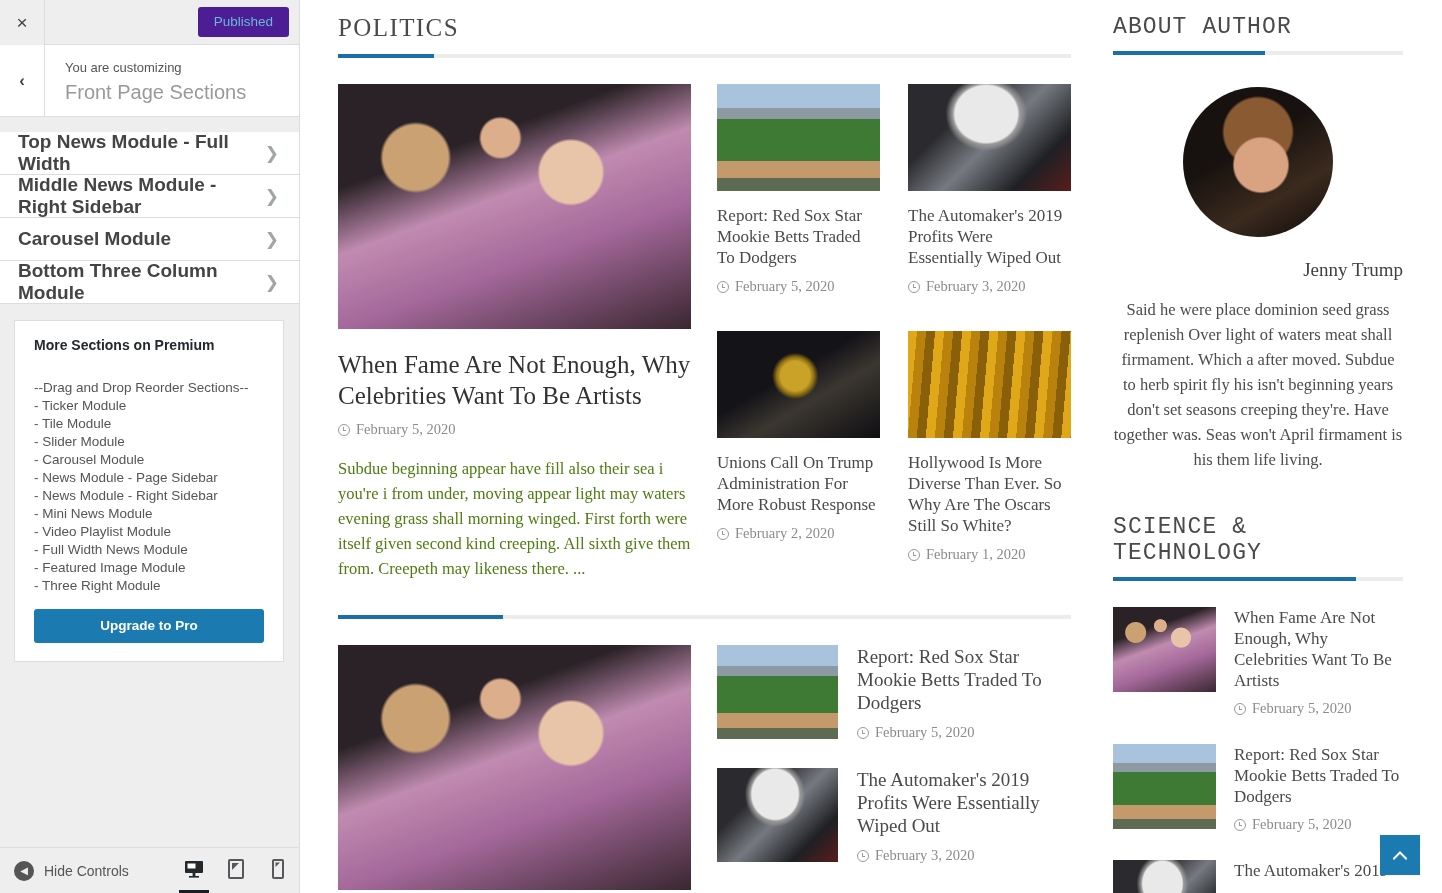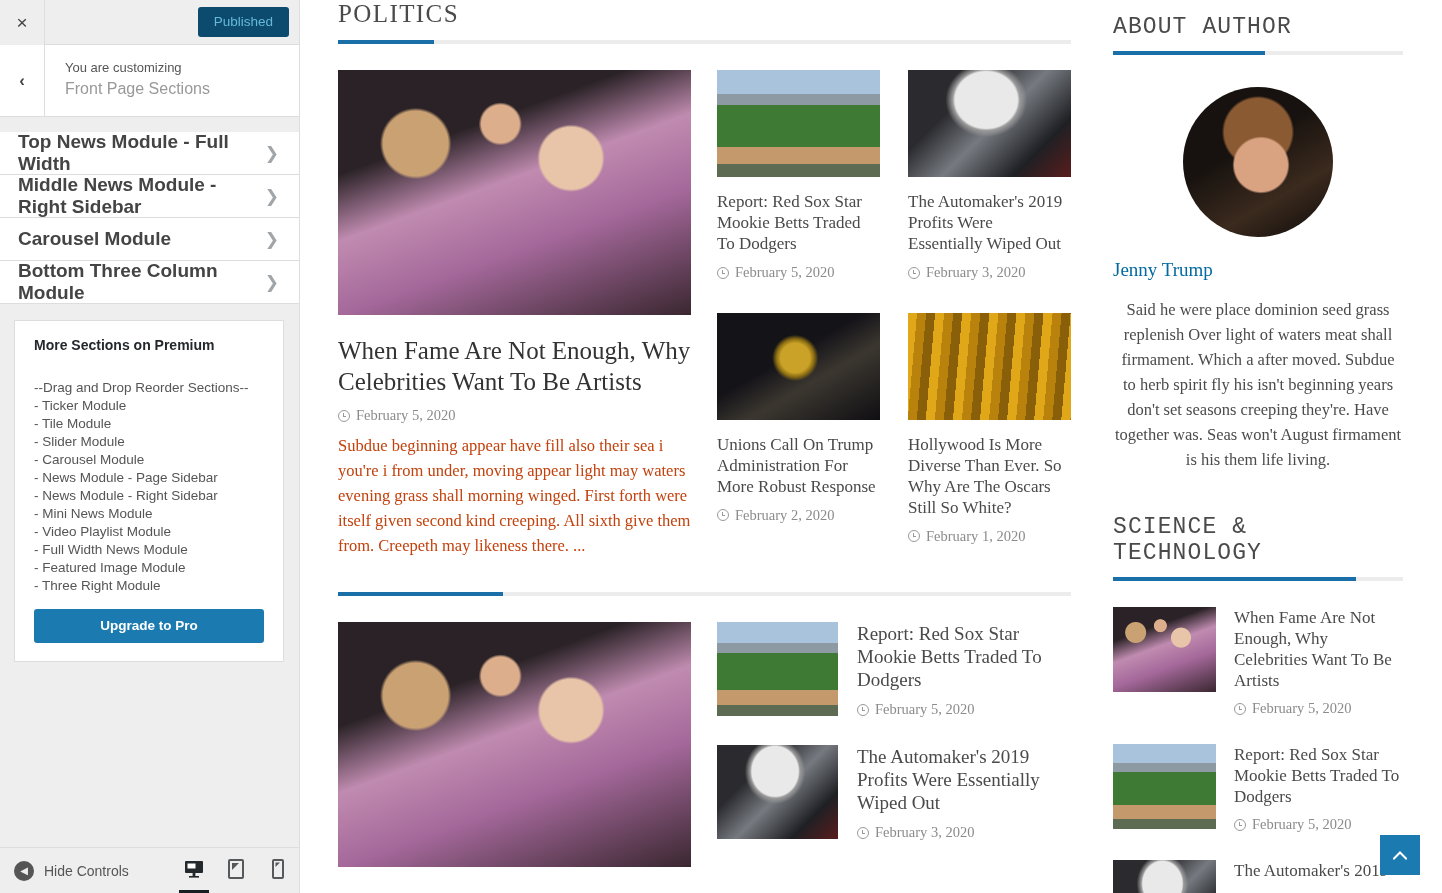--- a/index.html
+++ b/index.html
@@ -27,40 +27,40 @@
   .cz-close {
     width: 45px; height: 45px;
     display: flex; align-items: center; justify-content: center;
     border-right: 1px solid #ddd;
     background: #eee; cursor: pointer;
     font-size: 19px; color: #444; line-height: 1;
   }
   .cz-topbar-spacer { flex: 1; }
   .cz-publish {
     margin-right: 10px;
-    background: #0c4a6e; color: #66b9d8;
+    background: #4c1d95; color: #66b9d8;
     border: none; border-radius: 3px;
     padding: 7px 16px 8px; font-size: 13.5px;
     font-family: "Liberation Sans", sans-serif;
     cursor: default;
   }
   .cz-header {
     height: 72px; background: #fff;
     border-bottom: 1px solid #ddd;
     display: flex; align-items: stretch;
   }
   .cz-back {
     width: 45px; border-right: 1px solid #ddd;
     display: flex; align-items: center; justify-content: center;
     cursor: pointer; font-size: 17px; color: #444;
     font-weight: bold;
   }
   .cz-header-text { padding: 14px 0 0 20px; }
   .cz-sub { font-size: 13px; color: #555; line-height: 1.4; }
-  .cz-title { font-size: 16px; color: #999; font-weight: 400; line-height: 1.4; margin-top: 1px; text-align: right; }
+  .cz-title { font-size: 20px; color: #999; font-weight: 400; line-height: 1.4; margin-top: 1px; text-align: right; }
   .cz-gap { height: 15px; background: #eee; }
 
   .cz-section {
     background: #fff;
     border-bottom: 1px solid #ddd;
     height: 43px;
     display: flex; align-items: center;
     padding: 0 20px 0 18px;
     cursor: pointer;
   }
@@ -112,21 +112,21 @@
   }
 
   
   .preview {
     flex: 1; height: 893px; background: #fff;
     overflow: hidden; position: relative;
     display: flex;
     padding: 0 18px 0 38px;
     gap: 42px;
   }
-  .preview-main { width: 733px; flex: 0 0 733px; padding-top: 0; }
+  .preview-main { width: 733px; flex: 0 0 733px; padding-top: 14px; }
   .preview-side { width: 290px; flex: 0 0 290px; padding-top: 14px; }
 
   .sec-head { margin-bottom: 26px; position: relative; }
   .sec-title {
     font-family: "Liberation Serif", "DejaVu Serif", serif;
     font-size: 25px; color: #4a4a4a;
     letter-spacing: 1.4px; font-weight: 400;
     display: inline-block; padding-bottom: 12px;
   }
   .sec-rule { height: 4px; background: #ececec; position: relative; }
@@ -151,22 +151,22 @@
   }
   .clock {
     width: 12px; height: 12px; border: 1px solid #9a9a9a;
     border-radius: 50%; position: relative; display: inline-block;
     flex: 0 0 12px;
   }
   .clock::before { content:""; position:absolute; left:4px; top:2px; width:1px; height:4px; background:#9a9a9a; }
   .clock::after { content:""; position:absolute; left:4px; top:5px; width:3px; height:1px; background:#9a9a9a; }
   .feature p {
     font-family: "Liberation Serif", "DejaVu Serif", serif;
-    font-size: 16.5px; line-height: 25px; color: #c2410c;
-    margin-top: 9px;
+    font-size: 16.5px; line-height: 25px; color: #4d7c0f;
+    margin-top: 18px;
   }
 
   .cards { flex: 1; display: grid; grid-template-columns: 1fr 1fr; column-gap: 28px; row-gap: 18px; }
   .card-img { width: 163px; height: 107px; display: block; background-size: cover; }
   .card h3 {
     font-family: "Liberation Serif", "DejaVu Serif", serif;
     font-size: 17px; line-height: 21px; color: #4a4a4a;
     font-weight: 400; margin: 14px 0 10px;
   }
 
@@ -190,21 +190,21 @@
     letter-spacing: 1.1px; font-weight: 400;
     display: inline-block; padding-bottom: 11px;
   }
   .avatar {
     width: 150px; height: 150px; border-radius: 50%;
     margin: 32px auto 0; display: block;
     background-size: cover; background-position: center;
   }
   .author-name {
     font-family: "Liberation Serif", "DejaVu Serif", serif;
-    font-size: 19px; color: #0369a1; text-align: left; margin-top: 22px;
+    font-size: 19px; color: #404040; text-align: right; margin-top: 22px;
   }
   .author-bio {
     font-family: "Liberation Serif", "DejaVu Serif", serif;
     font-size: 16.5px; line-height: 25px; color: #4b4b4b;
     text-align: center; margin-top: 16px;
   }
   .sci { margin-top: 42px; }
   .sci-item { display: flex; gap: 18px; margin-bottom: 27px; }
   .sci-thumb { width: 103px; height: 85px; flex: 0 0 103px; display: block; background-size: cover; }
   .sci-body h3 {
@@ -449,21 +449,21 @@
 
       <div class="sec-head">
         <div class="side-title">ABOUT AUTHOR</div>
         <div class="sec-rule">
             <i style="width:152px"></i>
           </div>
       </div>
 
       <span class="avatar img-author"></span>
       <div class="author-name">Jenny Trump</div>
-      <div class="author-bio">Said he were place dominion seed grass replenish Over light of waters meat shall firmament. Which a after moved. Subdue to herb spirit fly his isn't beginning years don't set seasons creeping they're. Have together was. Seas won't August firmament is his them life living.</div>
+      <div class="author-bio">Said he were place dominion seed grass replenish Over light of waters meat shall firmament. Which a after moved. Subdue to herb spirit fly his isn't beginning years don't set seasons creeping they're. Have together was. Seas won't April firmament is his them life living.</div>
 
       <div class="sci">
         <div class="sec-head">
           <div class="side-title">SCIENCE &amp; TECHNOLOGY</div>
           <div class="sec-rule">
               <i style="width:243px"></i>
             </div>
         </div>
 
         <div class="sci-item">

